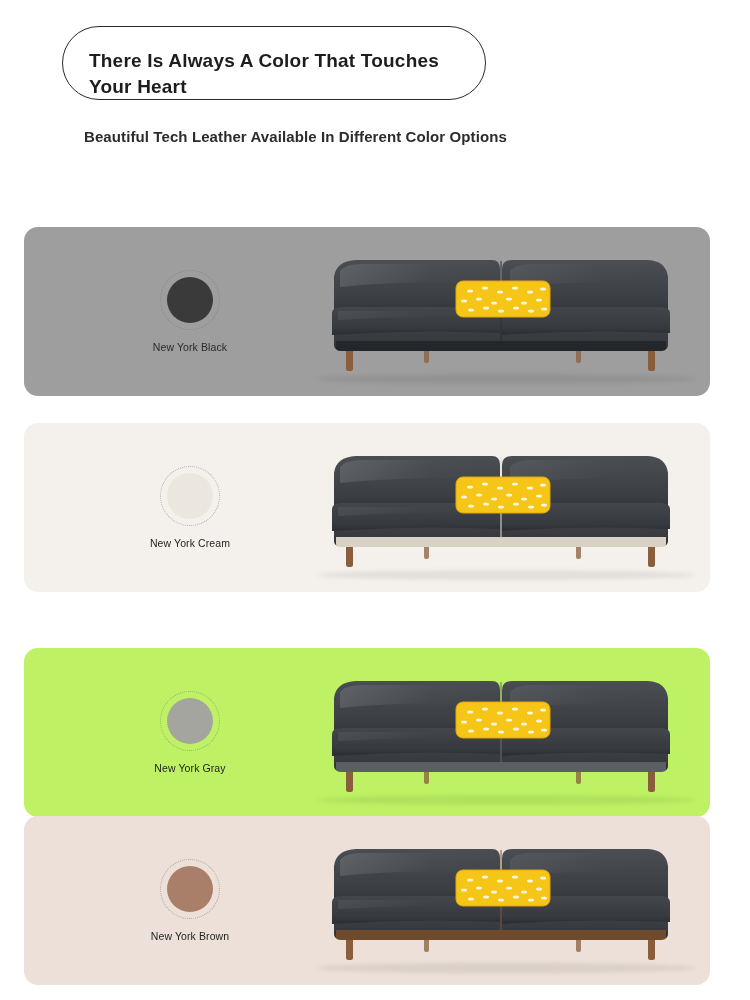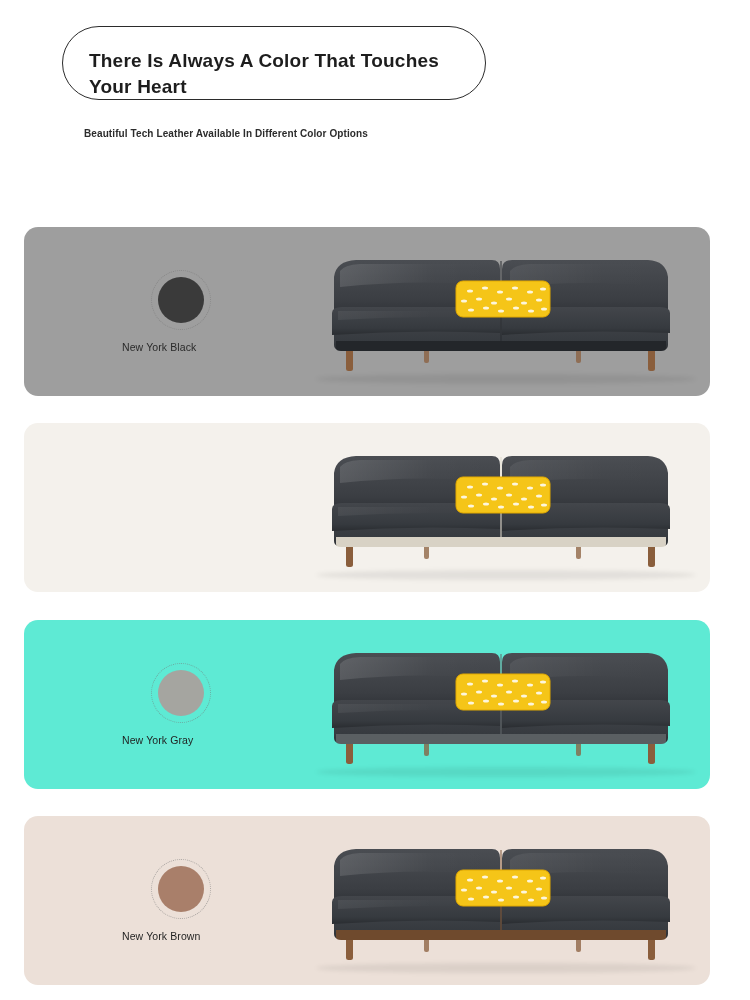--- a/index.html
+++ b/index.html
@@ -35,21 +35,21 @@
     font-weight: bold;
     color: #1d1d1d;
     line-height: 1.33;
     letter-spacing: .2px;
   }
 
   .subtitle {
     position: absolute;
     left: 84px;
     top: 128px;
-    font-size: 10px;
+    font-size: 15px;
     color: #2c2c2c;
     font-weight: bold;
     letter-spacing: .1px;
   }
   .tagline {
     position: absolute;
     left: 84px;
     top: 155px;
     font-size: 14.5px;
     font-weight: bold;
@@ -67,24 +67,24 @@
     border-radius: 14px;
     overflow: hidden;
   }
   .card.c0 { top: 227px; }
   .card.c1 { top: 423px; }
   .card.c2 { top: 620px; }
   .card.c3 { top: 816px; padding-left: 16px; }
 
   .swatch-wrap {
     position: absolute;
-    left: 98px;
+    left: 107px;
     top: 50px;
     width: 118px;
-    text-align: left;
+    text-align: center;
   }
   .swatch {
     width: 46px;
     height: 46px;
     margin: 0 auto;
     border-radius: 50%;
     position: relative;
   }
   .swatch::after {
     content: "";
@@ -202,20 +202,24 @@
       <ellipse cx="197" cy="70" rx="3" ry="1.5"></ellipse>
       <ellipse cx="212" cy="67" rx="3" ry="1.5"></ellipse>
       <ellipse cx="227" cy="70" rx="3" ry="1.5"></ellipse>
       <ellipse cx="240" cy="68" rx="3" ry="1.5"></ellipse>
     </g>
   </g>
 </svg>
         </div>
       </div>
       <div class="card c1" style="background: rgb(244, 241, 236);">
+        <div class="swatch-wrap">
+          <div class="swatch" style="background: rgb(235, 231, 222);"></div>
+          <div class="swatch-label">New York Cream</div>
+        </div>
         <div class="shadow"></div>
         <div class="sofa">
 <svg viewBox="0 0 398 150" preserveAspectRatio="none">
   <defs>
     <linearGradient id="bkL" x1="0" y1="0" x2="0" y2="1">
       <stop offset="0%" stop-color="#fbf9f4"></stop>
       <stop offset="70%" stop-color="#f2efe7"></stop>
       <stop offset="100%" stop-color="#e4dfd4"></stop>
     </linearGradient>
     <linearGradient id="stL" x1="0" y1="0" x2="0" y2="1">
@@ -270,21 +274,21 @@
       <ellipse cx="182" cy="67" rx="3" ry="1.5"></ellipse>
       <ellipse cx="197" cy="70" rx="3" ry="1.5"></ellipse>
       <ellipse cx="212" cy="67" rx="3" ry="1.5"></ellipse>
       <ellipse cx="227" cy="70" rx="3" ry="1.5"></ellipse>
       <ellipse cx="240" cy="68" rx="3" ry="1.5"></ellipse>
     </g>
   </g>
 </svg>
         </div>
       </div>
-      <div class="card c2" style="background: #5eead4;">
+      <div class="card c2" style="background: #bef264; margin-top: 28px;">
         <div class="swatch-wrap">
           <div class="swatch" style="background: rgb(165, 165, 160);"></div>
           <div class="swatch-label">New York Gray</div>
         </div>
         <div class="shadow"></div>
         <div class="sofa">
 <svg viewBox="0 0 398 150" preserveAspectRatio="none">
   <defs>
     <linearGradient id="bkL" x1="0" y1="0" x2="0" y2="1">
       <stop offset="0%" stop-color="#8c9093"></stop>

